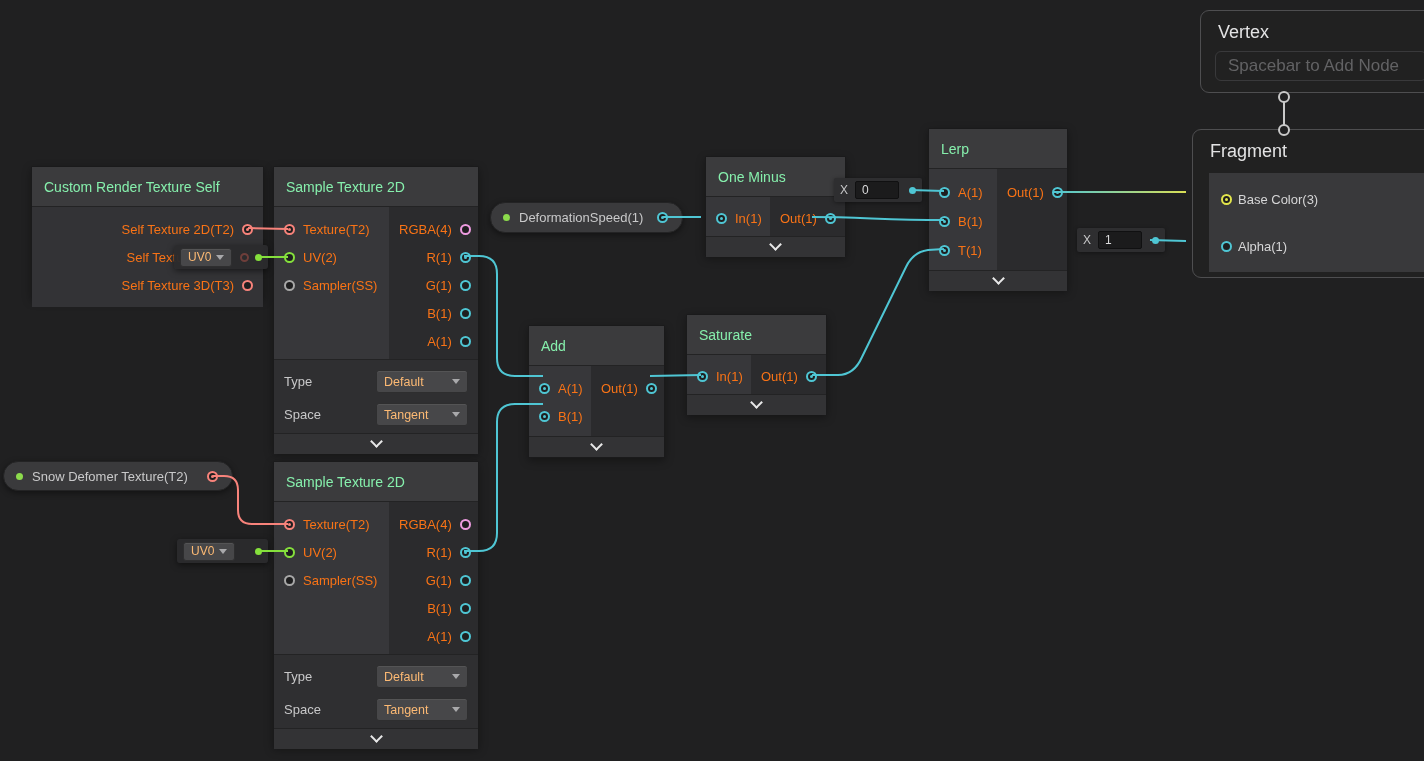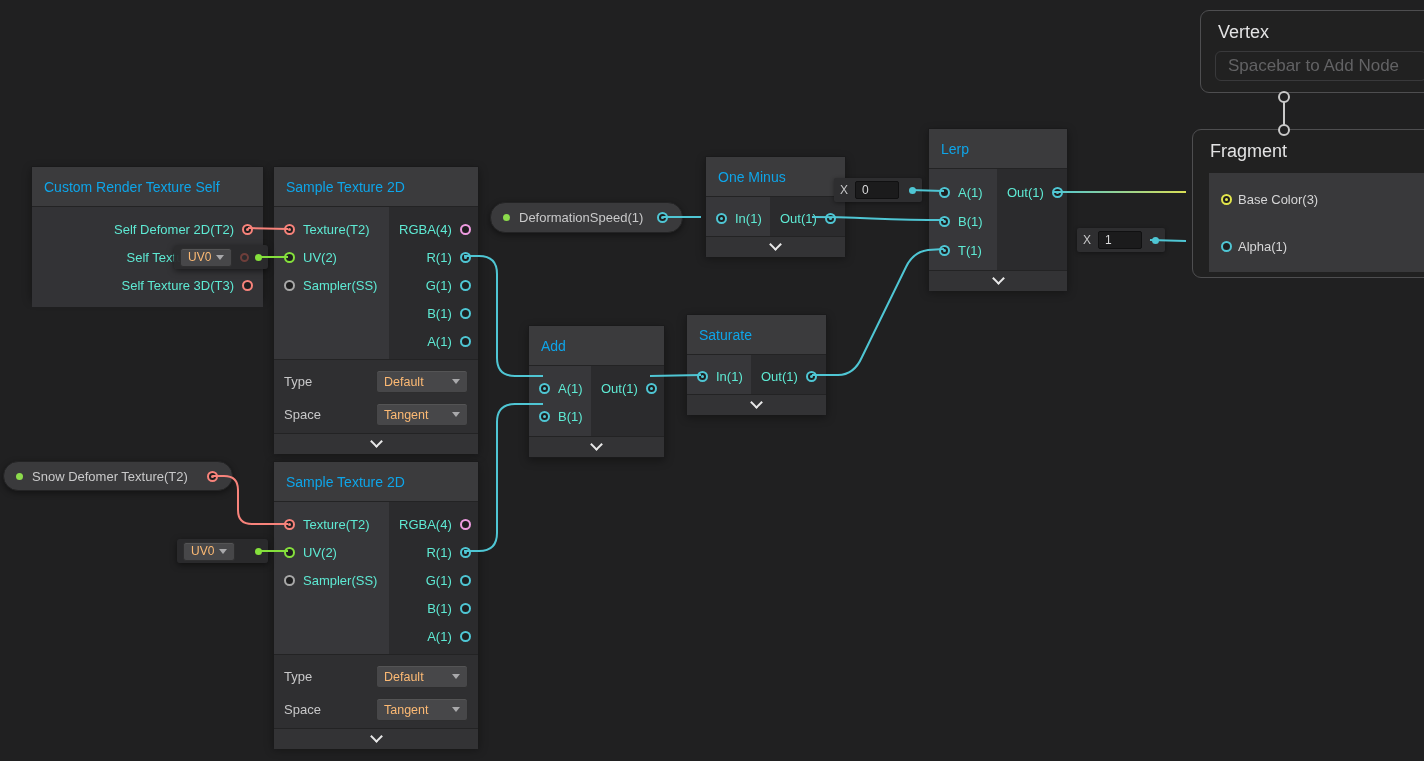--- a/index.html
+++ b/index.html
@@ -20,29 +20,29 @@
     box-shadow: 0 3px 8px rgba(0,0,0,.35);
     z-index: 2;
     display: flex; flex-direction: column;
   }
   .node-header {
     height: 40px; flex: none;
     background: #3B3B3D;
     border-bottom: 1px solid #232324;
     display: flex; align-items: center;
     padding: 0 12px;
-    color: #0ea5e9; font-size: 14px;
+    color: #86efac; font-size: 14px;
   }
   .node-body { display: flex; flex: 1; }
   .in-col  { background: #37373A; padding: 8px 0 4px; flex: none; }
   .solo-col{ background: #333336; padding: 8px 0 8px; width: 100%; }
   .out-col { padding: 8px 0 4px; flex: 1; }
   .prow {
     height: 28px; display: flex; align-items: center; gap: 8px;
-    padding: 0 10px; color: #5eead4; font-size: 13px; white-space: nowrap;
+    padding: 0 10px; color: #f97316; font-size: 13px; white-space: nowrap;
   }
   .prow.right { justify-content: flex-end; }
   .lerp-rows .prow { height: 29px; }
 
   .port {
     width: 11px; height: 11px; flex: none;
     border: 2px solid var(--c, #4FC6D4);
     border-radius: 50%;
     background: #1E1E1F;
     position: relative;
@@ -179,21 +179,21 @@
     </div>
   </div>
 
   <div class="node" style="left:31px; top:166px; width:233px; height:132px;">
     <div class="node-header">
       <span>Custom Render Texture Self</span>
     </div>
     <div class="node-body">
       <div class="solo-col">
         <div class="prow right">
-          <span>Self Defomer 2D(T2)</span>
+          <span>Self Texture 2D(T2)</span>
           <span class="port conn pc-tex"></span>
         </div>
         <div class="prow right" style="padding-right:68px;">
           <span>Self Texture</span>
         </div>
         <div class="prow right">
           <span>Self Texture 3D(T3)</span>
           <span class="port pc-tex"></span>
         </div>
       </div>

